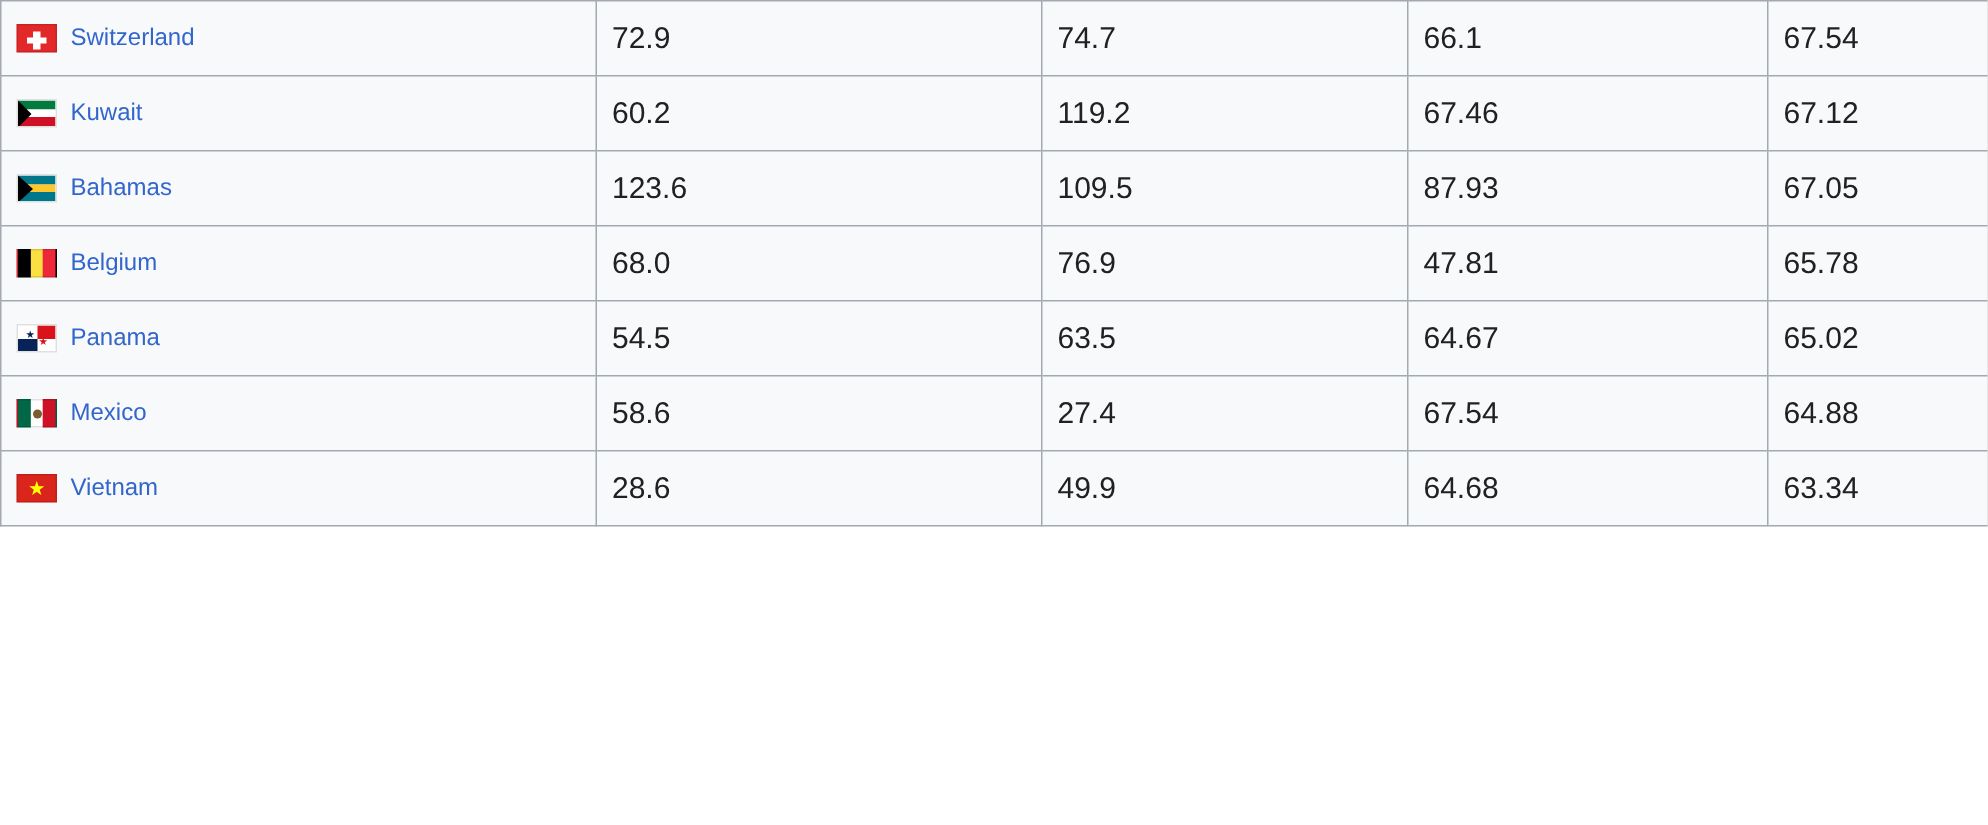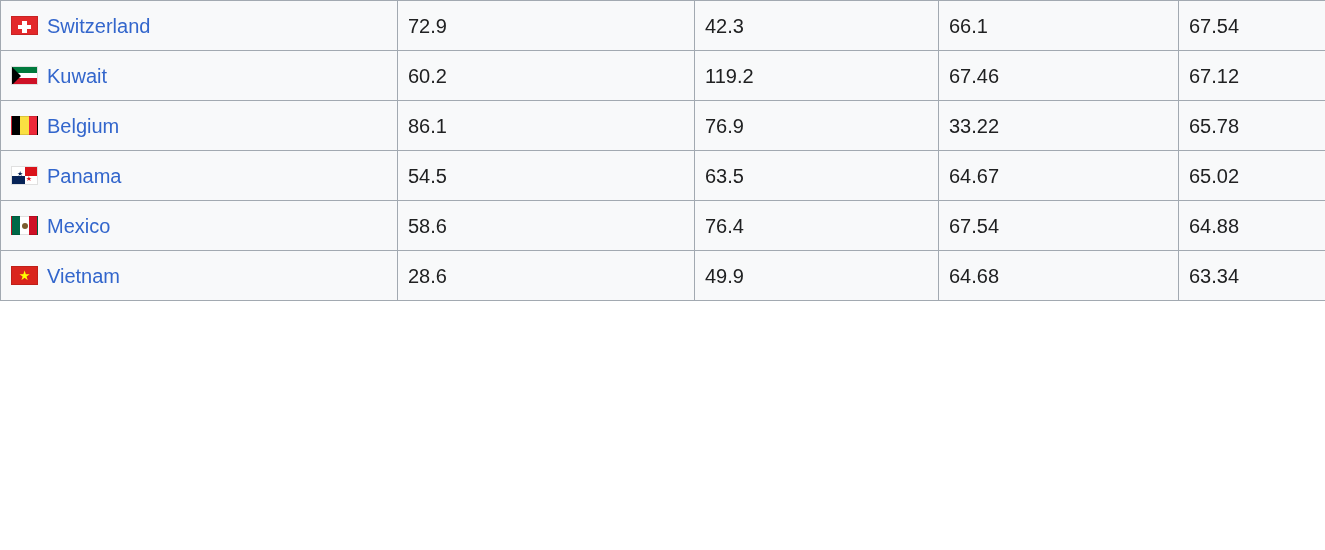--- a/index.html
+++ b/index.html
@@ -53,21 +53,21 @@
     height: 19px;
     flex: 0 0 27px;
     position: relative;
     overflow: hidden;
     border: 1px solid rgba(0,0,0,0.12);
     box-sizing: border-box;
     background: #fff;
   }
   .country-link {
     color: #3366cc;
-    font-size: 20px;
+    font-size: 16px;
     text-decoration: none;
     cursor: pointer;
   }
   .num {
     font-size: 20px;
     color: #202122;
   }
 
   
 
@@ -173,21 +173,21 @@
   </colgroup>
   <tbody>
       <tr>
         <td class="country-cell">
           <span class="country-inner">
             <span class="flag flag-switzerland"></span>
             <a class="country-link" href="#">Switzerland</a>
           </span>
         </td>
         <td class="num">72.9</td>
-        <td class="num">42.3</td>
+        <td class="num">74.7</td>
         <td class="num">66.1</td>
         <td class="num">67.54</td>
       </tr>
       <tr>
         <td class="country-cell">
           <span class="country-inner">
             <span class="flag flag-kuwait">
               <span class="k-g"></span>
               <span class="k-w"></span>
               <span class="k-r"></span>
@@ -197,27 +197,44 @@
           </span>
         </td>
         <td class="num">60.2</td>
         <td class="num">119.2</td>
         <td class="num">67.46</td>
         <td class="num">67.12</td>
       </tr>
       <tr>
         <td class="country-cell">
           <span class="country-inner">
+            <span class="flag flag-bahamas">
+              <span class="b-a"></span>
+              <span class="b-y"></span>
+              <span class="b-c"></span>
+              <span class="b-t"></span>
+            </span>
+            <a class="country-link" href="#">Bahamas</a>
+          </span>
+        </td>
+        <td class="num">123.6</td>
+        <td class="num">109.5</td>
+        <td class="num">87.93</td>
+        <td class="num">67.05</td>
+      </tr>
+      <tr>
+        <td class="country-cell">
+          <span class="country-inner">
             <span class="flag flag-belgium"></span>
             <a class="country-link" href="#">Belgium</a>
           </span>
         </td>
-        <td class="num">86.1</td>
+        <td class="num">68.0</td>
         <td class="num">76.9</td>
-        <td class="num">33.22</td>
+        <td class="num">47.81</td>
         <td class="num">65.78</td>
       </tr>
       <tr>
         <td class="country-cell">
           <span class="country-inner">
             <span class="flag flag-panama">
               <span class="p-q p-tr"></span>
               <span class="p-q p-bl"></span>
               <span class="p-s1">★</span>
               <span class="p-s2">★</span>
@@ -233,21 +250,21 @@
       <tr>
         <td class="country-cell">
           <span class="country-inner">
             <span class="flag flag-mexico">
               <span class="mx-e"></span>
             </span>
             <a class="country-link" href="#">Mexico</a>
           </span>
         </td>
         <td class="num">58.6</td>
-        <td class="num">76.4</td>
+        <td class="num">27.4</td>
         <td class="num">67.54</td>
         <td class="num">64.88</td>
       </tr>
       <tr>
         <td class="country-cell">
           <span class="country-inner">
             <span class="flag flag-vietnam">
               <span class="vn-s">★</span>
             </span>
             <a class="country-link" href="#">Vietnam</a>

